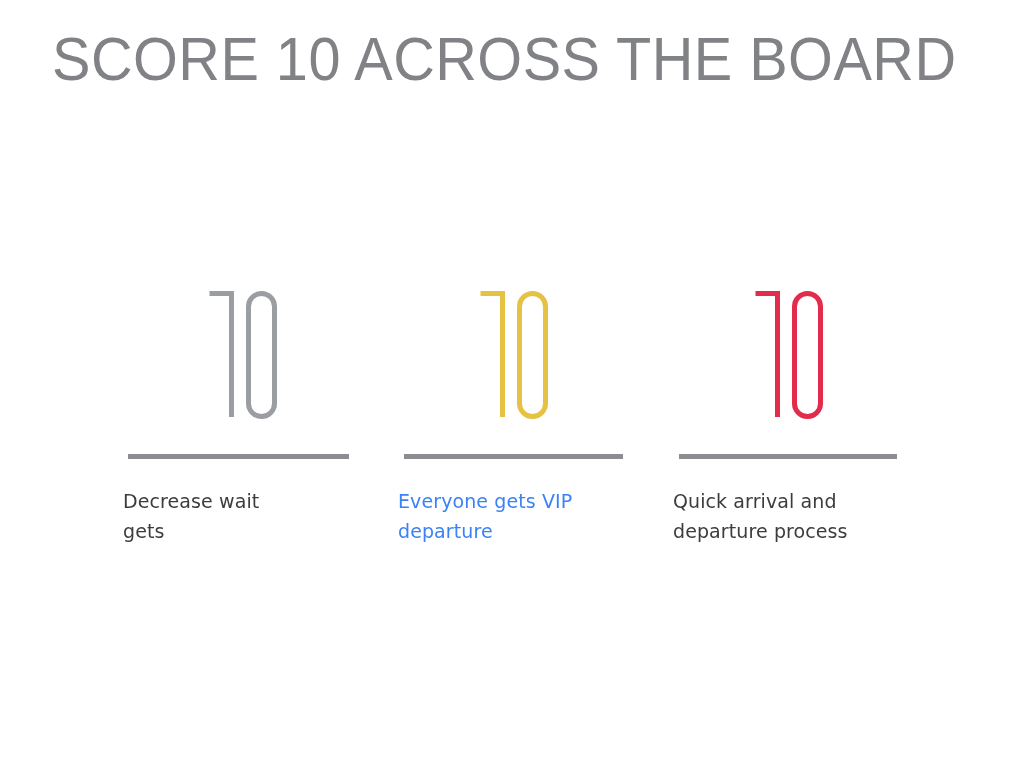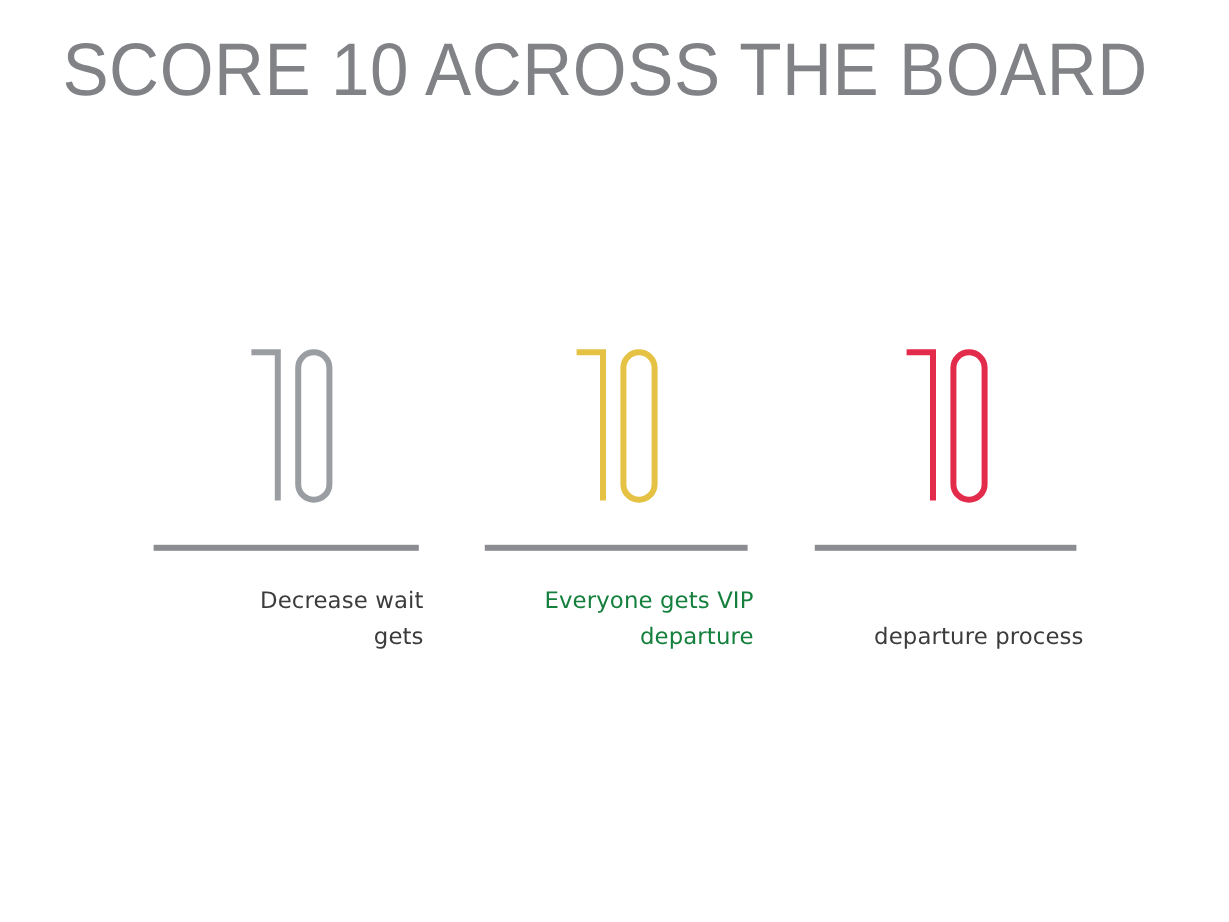--- a/index.html
+++ b/index.html
@@ -74,21 +74,21 @@
   .divider {
     width: 220px;
     height: 5px;
     background: #8b8d90;
     margin-top: 34px;
   }
 
   .caption {
     margin-top: 27px;
     width: 230px;
-    text-align: right;
+    text-align: left;
     font-family: "DejaVu Sans", sans-serif;
     font-size: 19px;
     line-height: 30px;
     font-weight: 400;
     color: #3c3c3c;
     letter-spacing: 0.1px;
   }
 
   
   .column.col-1 .divider { width: 221px; margin-left: 0px; }
@@ -127,36 +127,36 @@
     <div class="column col-2">
       <div class="numeral-wrap">
         <svg class="numeral-svg" viewBox="0 0 74 132" xmlns="http://www.w3.org/2000/svg">
           <g fill="none" stroke="#E5C244" stroke-width="5" stroke-linecap="butt" stroke-linejoin="miter">
             <path d="M4.5 5.5 L26.5 5.5 L26.5 129"></path>
             <rect x="43.5" y="5.5" width="26" height="123" rx="13" ry="13"></rect>
           </g>
         </svg>
       </div>
       <div class="divider" style="background: rgb(139, 141, 144);"></div>
-      <div class="caption" style="color: #15803d;">
+      <div class="caption" style="color: #3b82f6;">
         <span>Everyone gets VIP</span><br>
         <span>departure</span>
       </div>
     </div>
 
     <div class="column col-3">
       <div class="numeral-wrap">
         <svg class="numeral-svg" viewBox="0 0 74 132" xmlns="http://www.w3.org/2000/svg">
           <g fill="none" stroke="#E32C4C" stroke-width="5" stroke-linecap="butt" stroke-linejoin="miter">
             <path d="M4.5 5.5 L26.5 5.5 L26.5 129"></path>
             <rect x="43.5" y="5.5" width="26" height="123" rx="13" ry="13"></rect>
           </g>
         </svg>
       </div>
       <div class="divider" style="background: rgb(139, 141, 144);"></div>
       <div class="caption" style="color: rgb(60, 60, 60);">
-        <br>
+        <span>Quick arrival and</span><br>
         <span>departure process</span>
       </div>
     </div>
 
   </div>
 </div>
 
 </body></html>

